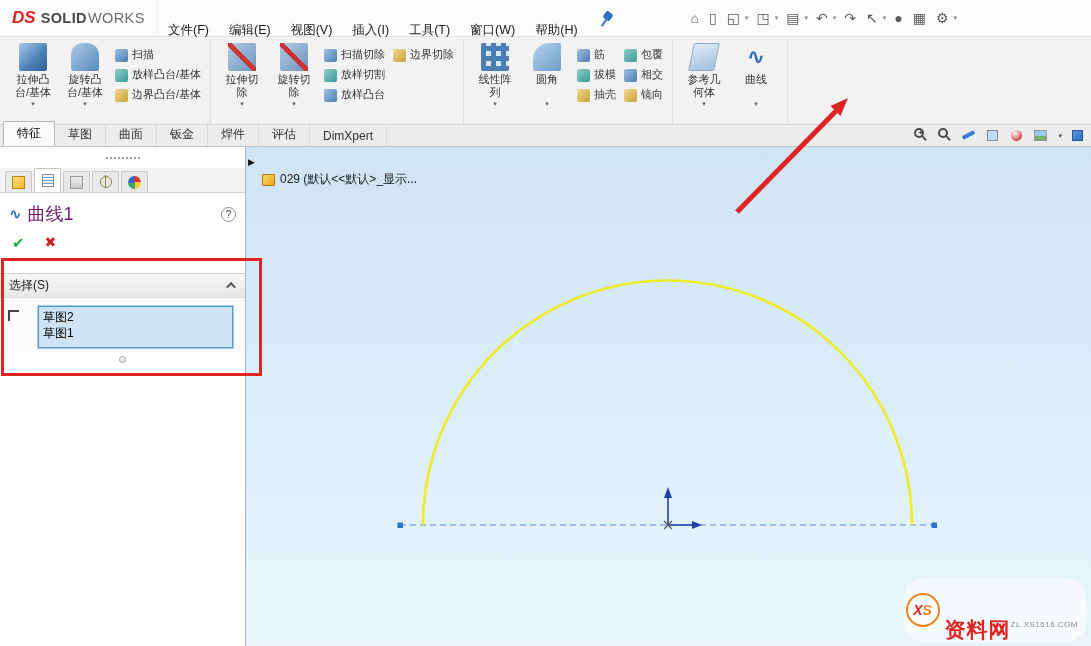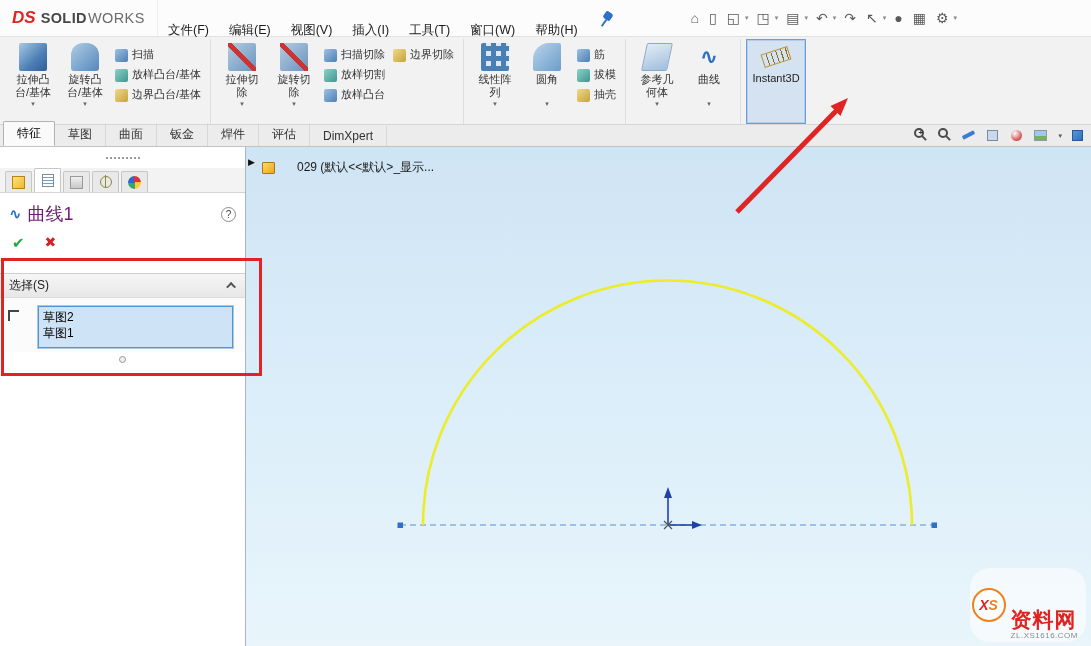--- a/index.html
+++ b/index.html
@@ -96,32 +96,32 @@
   .chev-up { margin-left:auto; width:7px; height:7px; border-left:2px solid #555; border-top:2px solid #555; transform:rotate(45deg) translateY(2px); }
   .group-body { display:flex; gap:19px; padding:8px 12px 4px 8px; background:#fbfbfb; }
   .selbox-ic { width:11px; height:11px; border-left:2px solid #444; border-top:2px solid #444; margin-top:4px; flex:none; }
   .sel-list { flex:1; height:42px; border:1px solid #4f94d4; box-shadow:0 0 0 1px #a9cbe9; background:#cfe3f7; font-size:12px; color:#000; padding:2px 4px; overflow:hidden; }
   .sel-item { line-height:16px; }
   .group-handle { width:7px; height:7px; border:1px solid #9a9a9a; border-radius:50%; background:#eee; margin:4px auto 10px auto; }
 
   
   .viewport { flex:1; position:relative; background:linear-gradient(180deg,#cfe4f4 0%,#daedf9 45%,#e9f5fb 100%); overflow:hidden; }
   .collapse-arrow { position:absolute; left:2px; top:10px; font-size:9px; color:#111; }
-  .tree-row { position:absolute; left:16px; top:12px; display:flex; align-items:center; gap:22px; }
+  .tree-row { position:absolute; left:16px; top:24px; display:flex; align-items:center; gap:5px; }
   .part-ic { width:13px; height:12px; background:linear-gradient(135deg,#ffd95a,#eaa820); border:1px solid #a8781a; border-radius:1px; flex:none; }
   .tree-label { font-size:12px; color:#1a1a1a; white-space:nowrap; }
   .geom { position:absolute; inset:0; width:100%; height:100%; }
 
   
   .anno-rect { position:absolute; left:1px; top:258px; width:261px; height:118px; border:3px solid #e02423; z-index:60; pointer-events:none; }
   .anno-svg { position:absolute; inset:0; width:100%; height:100%; z-index:60; pointer-events:none; }
   .watermark { position:absolute; right:5px; bottom:4px; display:flex; align-items:center; gap:5px; z-index:50; background:rgba(255,255,255,.55); border-radius:20px; padding:2px 8px 2px 2px; }
   .wm-circle { width:34px; height:34px; border:2px solid #f0821e; border-radius:50%; display:flex; align-items:center; justify-content:center; font-style:italic; font-weight:800; font-size:14px; background:rgba(255,255,255,.8); }
   .wm-x { color:#e0231f; } .wm-s { color:#f0821e; }
-  .wm-col { display:flex; flex-direction:column; line-height:1;margin-top:39px; }
+  .wm-col { display:flex; flex-direction:row; line-height:1;margin-top:39px; }
   .wm-brand { color:#e0231f; font-weight:800; font-size:21px; letter-spacing:1px; }
   .wm-domain { color:#8a8a8a; font-size:8px; letter-spacing:.5px; margin-top:2px; }
 </style>
 </head>
 <body>
 
 <div class="app">
 
   <div class="menubar">
     <div class="logo">
@@ -246,41 +246,51 @@
         </div>
         <div class="smallbtn">
           <span class="sic sb"></span>
           <span>拔模</span>
         </div>
         <div class="smallbtn">
           <span class="sic sc"></span>
           <span>抽壳</span>
         </div>
       </div>
+      <div class="smallcol">
+        <div class="smallbtn">
+          <span class="sic sb"></span>
+          <span>包覆</span>
+        </div>
+        <div class="smallbtn">
+          <span class="sic sa"></span>
+          <span>相交</span>
+        </div>
+        <div class="smallbtn">
+          <span class="sic sc"></span>
+          <span>镜向</span>
+        </div>
+      </div>
     </div>
 
     <div class="rgroup">
       <div class="bigbtn">
         <span class="bic bic-ref"></span>
         <span class="bl">参考几</span>
         <span class="bl">何体</span>
         <span class="bcaret">▾</span>
       </div>
       <div class="bigbtn">
         <span class="bic bic-curve">∿</span>
         <span class="bl">曲线</span>
         <span class="bl"></span>
         <span class="bcaret">▾</span>
       </div>
     </div>
 
-    <div class="instant3d">
-      <span class="bic-ruler"></span>
-      <span class="i3d-label">Instant3D</span>
-    </div>
   </div>
 
   <div class="tabrow">
     <span class="tab active">特征</span>
     <span class="tab">草图</span>
     <span class="tab">曲面</span>
     <span class="tab">钣金</span>
     <span class="tab">焊件</span>
     <span class="tab">评估</span>
     <span class="tab">DimXpert</span>

